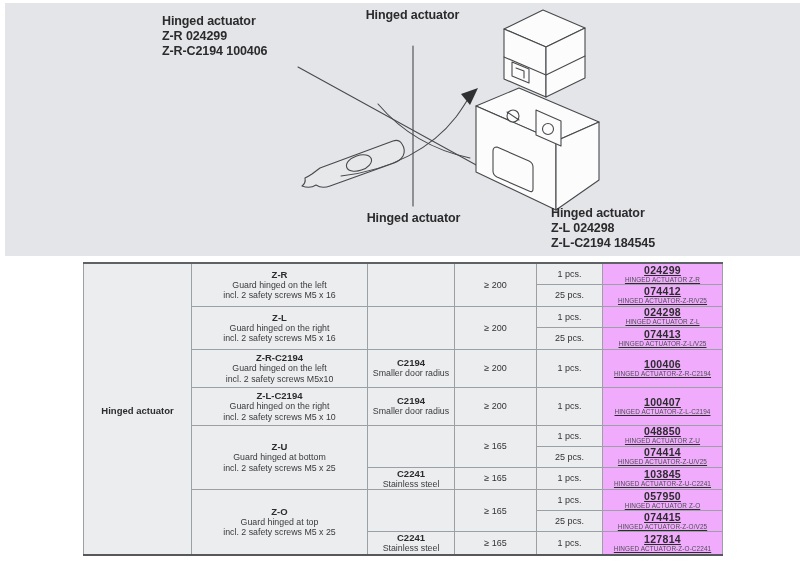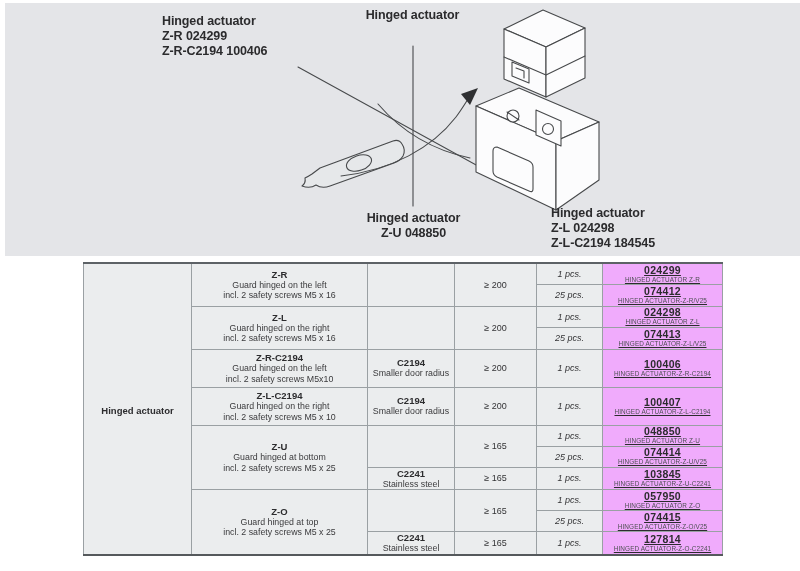--- a/index.html
+++ b/index.html
@@ -28,21 +28,21 @@
   }
   .ordtab{border:1px solid #7c8184;border-top:2px solid #5d6266;border-bottom:2px solid #55595c;}
   .ordtab td.c6{background:#f0abfc;text-decoration:underline;}
   .r-a{height:21px;}
   .r-b{height:22px;}
   .r-c{height:38px;}
   .cat{font-weight:bold;font-size:9.5px;}
   .vn{font-weight:bold;font-size:9.5px;line-height:11px;}
   .d{font-size:8.8px;line-height:10.5px;color:#3a3a3c;}
   .rad{font-size:9px;color:#333335;}
-  .qty{font-size:9px;color:#333335;font-style:italic;}
+  .qty{font-size:9px;color:#333335;}
   .num{font-weight:bold;font-size:10.5px;line-height:11px;letter-spacing:0.3px;}
   .nm{font-size:6.4px;line-height:7.5px;color:#4c4f52;letter-spacing:0.1px;}
 </style>
 </head>
 <body>
 
 <div class="illus">
   <div class="illus-bg"></div>
 
   <svg width="800" height="256" viewBox="0 0 800 256">
@@ -87,21 +87,20 @@
   <div class="illab" style="left:162px;top:14px;">
     <div>Hinged actuator</div>
     <div>Z-R 024299</div>
     <div>Z-R-C2194 100406</div>
   </div>
   <div class="illab centered" style="left:335px;top:8px;width:155px;">
     <div>Hinged actuator</div>
   </div>
   <div class="illab centered" style="left:336px;top:211px;width:155px;">
     <div>Hinged actuator</div>
-    <div>Z-U 048850</div>
   </div>
   <div class="illab" style="left:551px;top:206px;">
     <div>Hinged actuator</div>
     <div>Z-L 024298</div>
     <div>Z-L-C2194 184545</div>
   </div>
 </div>
 
 <table class="ordtab">
   <colgroup>

